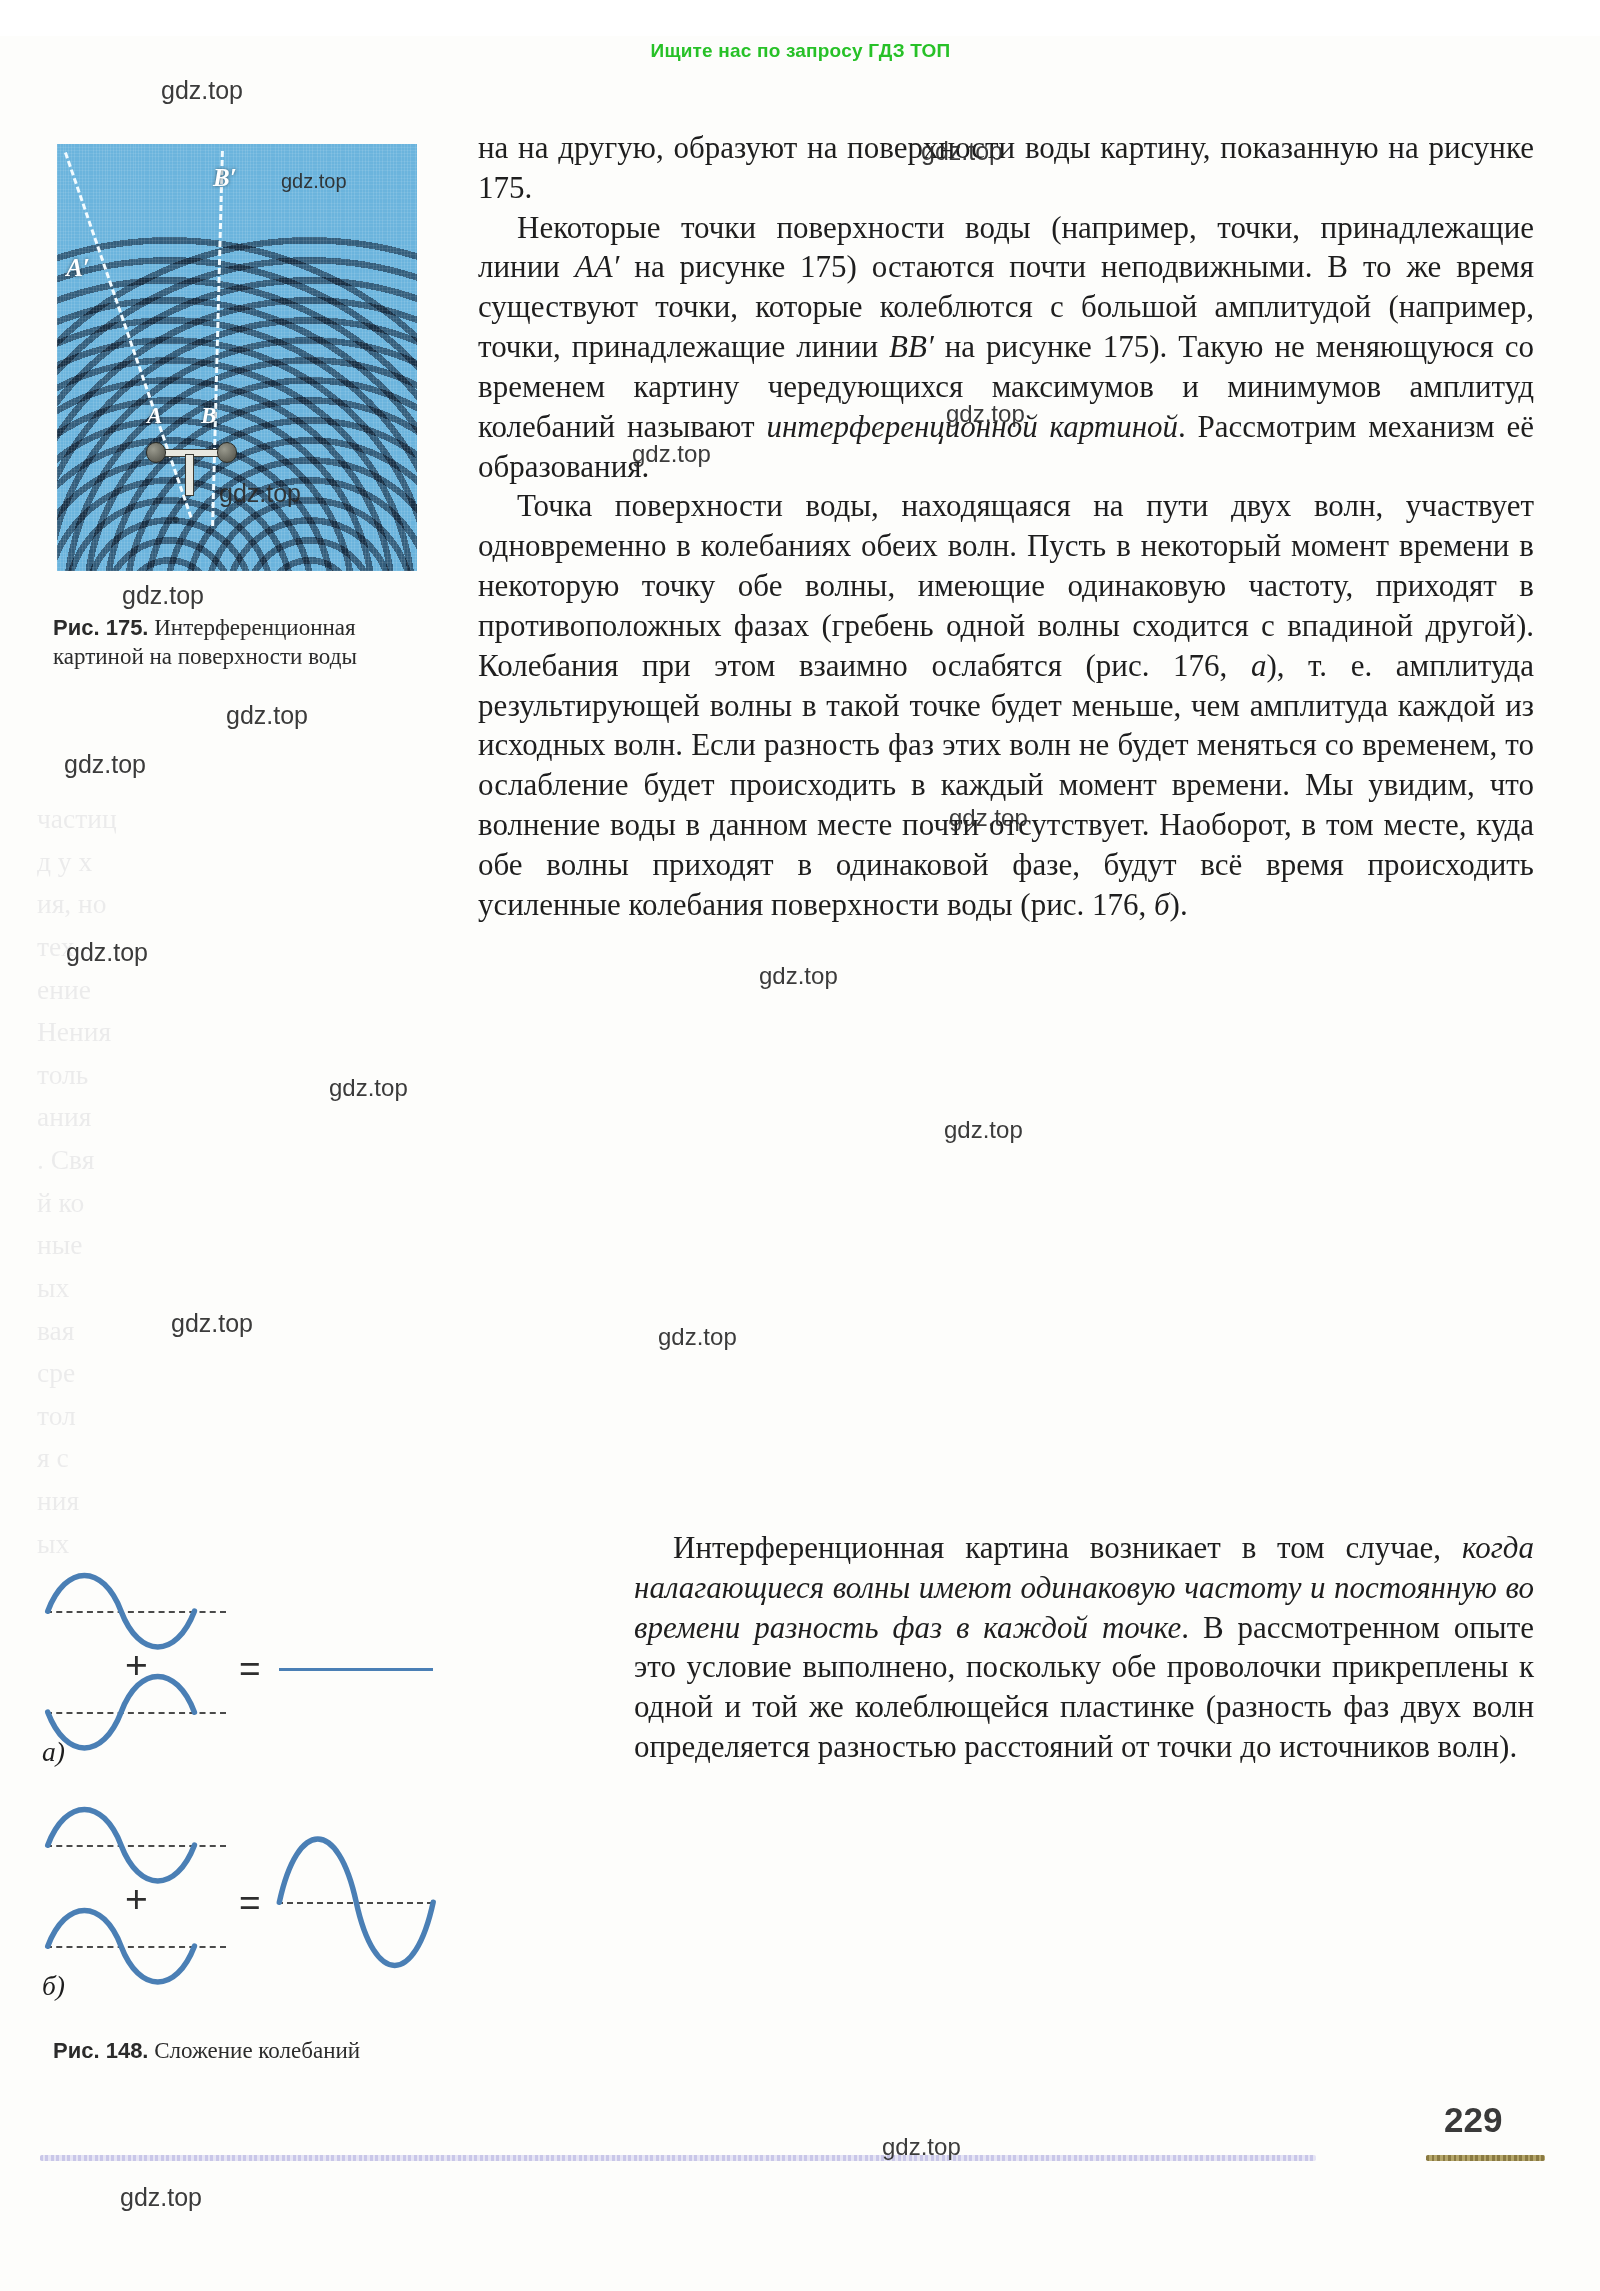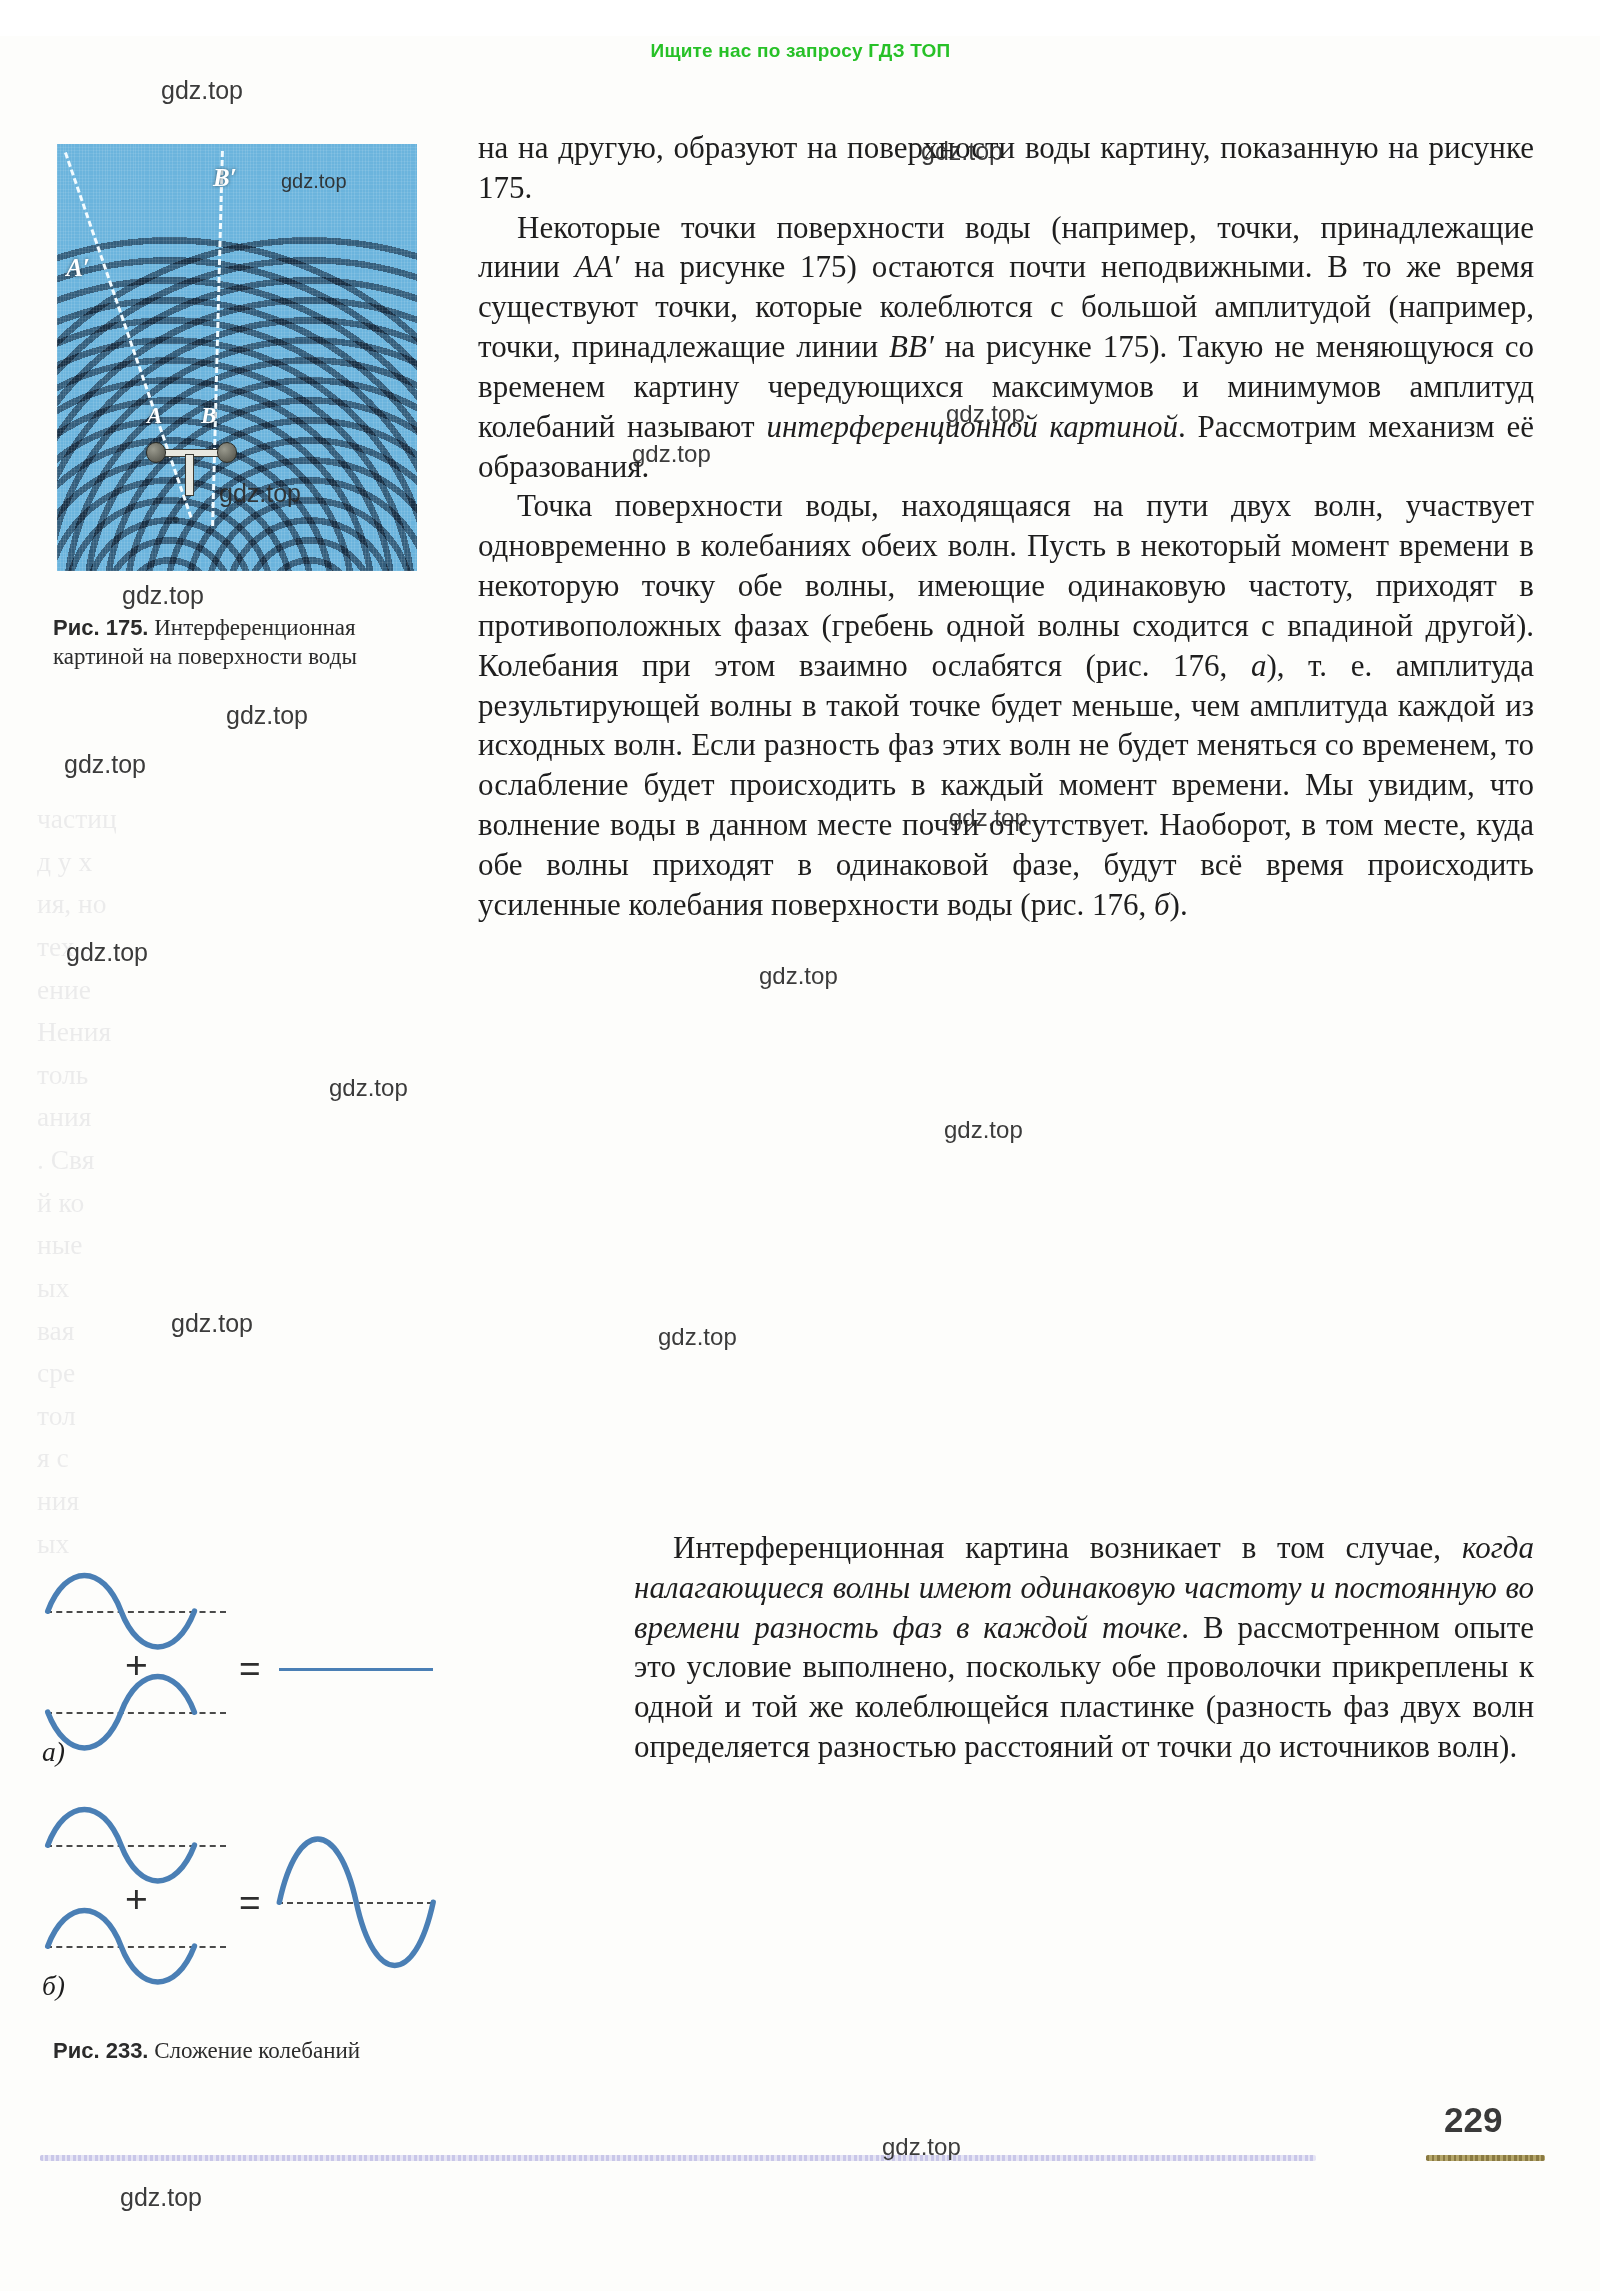--- a/index.html
+++ b/index.html
@@ -232,21 +232,21 @@
       <div class="eq" style="left:197px;top:92px;">=</div>
       <div class="axis" style="left:235px;top:112px;width:156px;"></div>
       <svg width="174" height="174" style="position:absolute;left:230px;top:27.5px;" viewBox="0 0 190 190">
         <path d="M8,92 C28,0 72,0 92,92 C112,184 156,184 176,92" fill="none" stroke="#4a7fb5" stroke-width="6" stroke-linecap="round"></path>
       </svg>
       <div class="sublabel" style="left:0px;top:180px;">б)</div>
     </div>
   </div>
 
   <div class="caption cap-176">
-    <b>Рис. 233.</b><span> Сложение колебаний</span>
+    <b>Рис. 148.</b><span> Сложение колебаний</span>
   </div>
 
   <div class="right-col">
     <p class="body-text para">
       <span>на на другую, образуют на поверхности воды картину, показанную на рисунке 175.</span>
     </p>
     <p class="body-text para">
       <span class="ind"></span><span>Некоторые точки поверхности воды (например, точки, принадлежащие линии </span><i>AA′</i><span> на рисунке 175) остаются почти неподвижными. В то же время существуют точки, которые колеблются с большой амплитудой (например, точки, принадлежащие линии </span><i>BB′</i><span> на рисунке 175). Такую не меняющуюся со временем картину чередующихся максимумов и минимумов амплитуд колебаний называют </span><i>интерференционной картиной</i><span>. Рассмотрим механизм её образования.</span>
     </p>
     <p class="body-text para">

